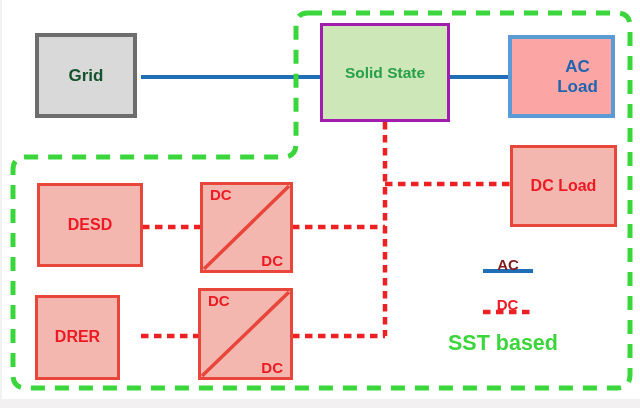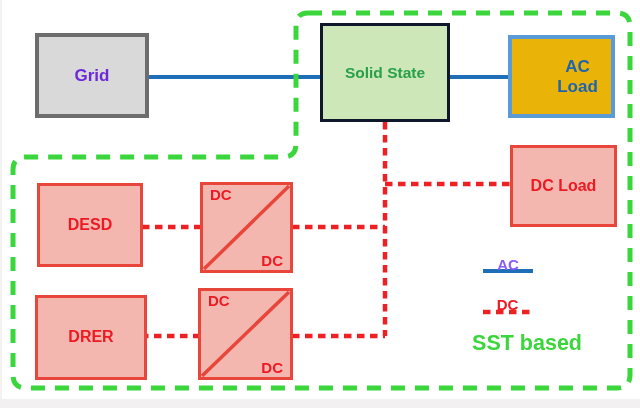--- a/index.html
+++ b/index.html
@@ -4,38 +4,38 @@
 <style>
   html,body{margin:0;padding:0;background:#ffffff;}
   #canvas{
     position:relative;width:640px;height:408px;background:#ffffff;overflow:hidden;
     font-family:"Liberation Sans",sans-serif;font-weight:bold;
   }
   .box{
     position:absolute;display:flex;align-items:center;justify-content:center;
     text-align:center;box-sizing:border-box;line-height:1.15;
   }
-  .grid-box{left:35px;top:33px;width:114px;height:85px;background:#d9d9d9;border:4px solid #6d6d6d;color:#6d28d9;font-size:17px;}
-  .sst-box{left:320px;top:23px;width:130px;height:99px;background:#cde7b9;border:3px solid #0f172a;color:#28a048;font-size:15.5px;flex-direction:column;}
-  .acload-box{left:508px;top:35px;width:107px;height:83px;background:#eab308;border:4px solid #5b9bd5;color:#1f64af;font-size:17px;padding-left:32px;}
+  .grid-box{left:35px;top:33px;width:102px;height:85px;background:#d9d9d9;border:4px solid #6d6d6d;color:#14532d;font-size:17px;}
+  .sst-box{left:320px;top:23px;width:130px;height:99px;background:#cde7b9;border:3px solid #a21caf;color:#28a048;font-size:15.5px;flex-direction:column;}
+  .acload-box{left:508px;top:35px;width:107px;height:83px;background:#fca5a5;border:4px solid #5b9bd5;color:#1f64af;font-size:17px;padding-left:32px;}
   .red-box{background:#f4b7b0;border:3px solid #e8463b;color:#ec1a23;font-size:16px;}
   .dcload-box{left:510px;top:145px;width:107px;height:82px;}
   .desd-box{left:37px;top:183px;width:106px;height:84px;}
-  .drer-box{left:35px;top:295px;width:112px;height:85px;}
+  .drer-box{left:35px;top:295px;width:85px;height:85px;}
   .conv{position:absolute;box-sizing:border-box;background:#f4b7b0;border:3px solid #e8463b;}
   .conv1{left:200px;top:182px;width:93px;height:91px;}
   .conv2{left:198px;top:288px;width:95px;height:92px;}
   .conv .dc-top{position:absolute;left:7px;top:1px;color:#ec1a23;font-size:15px;}
   .conv .dc-bottom{position:absolute;right:7px;bottom:1px;color:#ec1a23;font-size:15px;}
   .conv svg{position:absolute;left:0;top:0;}
   #wires{position:absolute;left:0;top:0;width:640px;height:408px;}
   .legend-label{position:absolute;text-align:center;font-size:15px;}
-  .legend-ac{left:483px;top:256px;width:50px;color:#8b5cf6;}
+  .legend-ac{left:483px;top:256px;width:50px;color:#7f1d1d;}
   .legend-dc{left:483px;top:296px;width:49px;color:#ec1a23;}
-  .caption{position:absolute;left:448px;top:328px;width:134px;text-align:right;
+  .caption{position:absolute;left:448px;top:328px;width:134px;text-align:left;
     color:#3bd63b;font-size:21.5px;line-height:30px;}
   .frame-left{position:absolute;left:0;top:0;width:2px;height:408px;background:#f4f1f1;}
   .frame-bottom{position:absolute;left:0;top:399px;width:640px;height:9px;background:#f2f0f0;}
 </style>
 </head>
 <body>
 
 <div id="canvas">
 
   <svg id="wires" viewBox="0 0 640 408">

